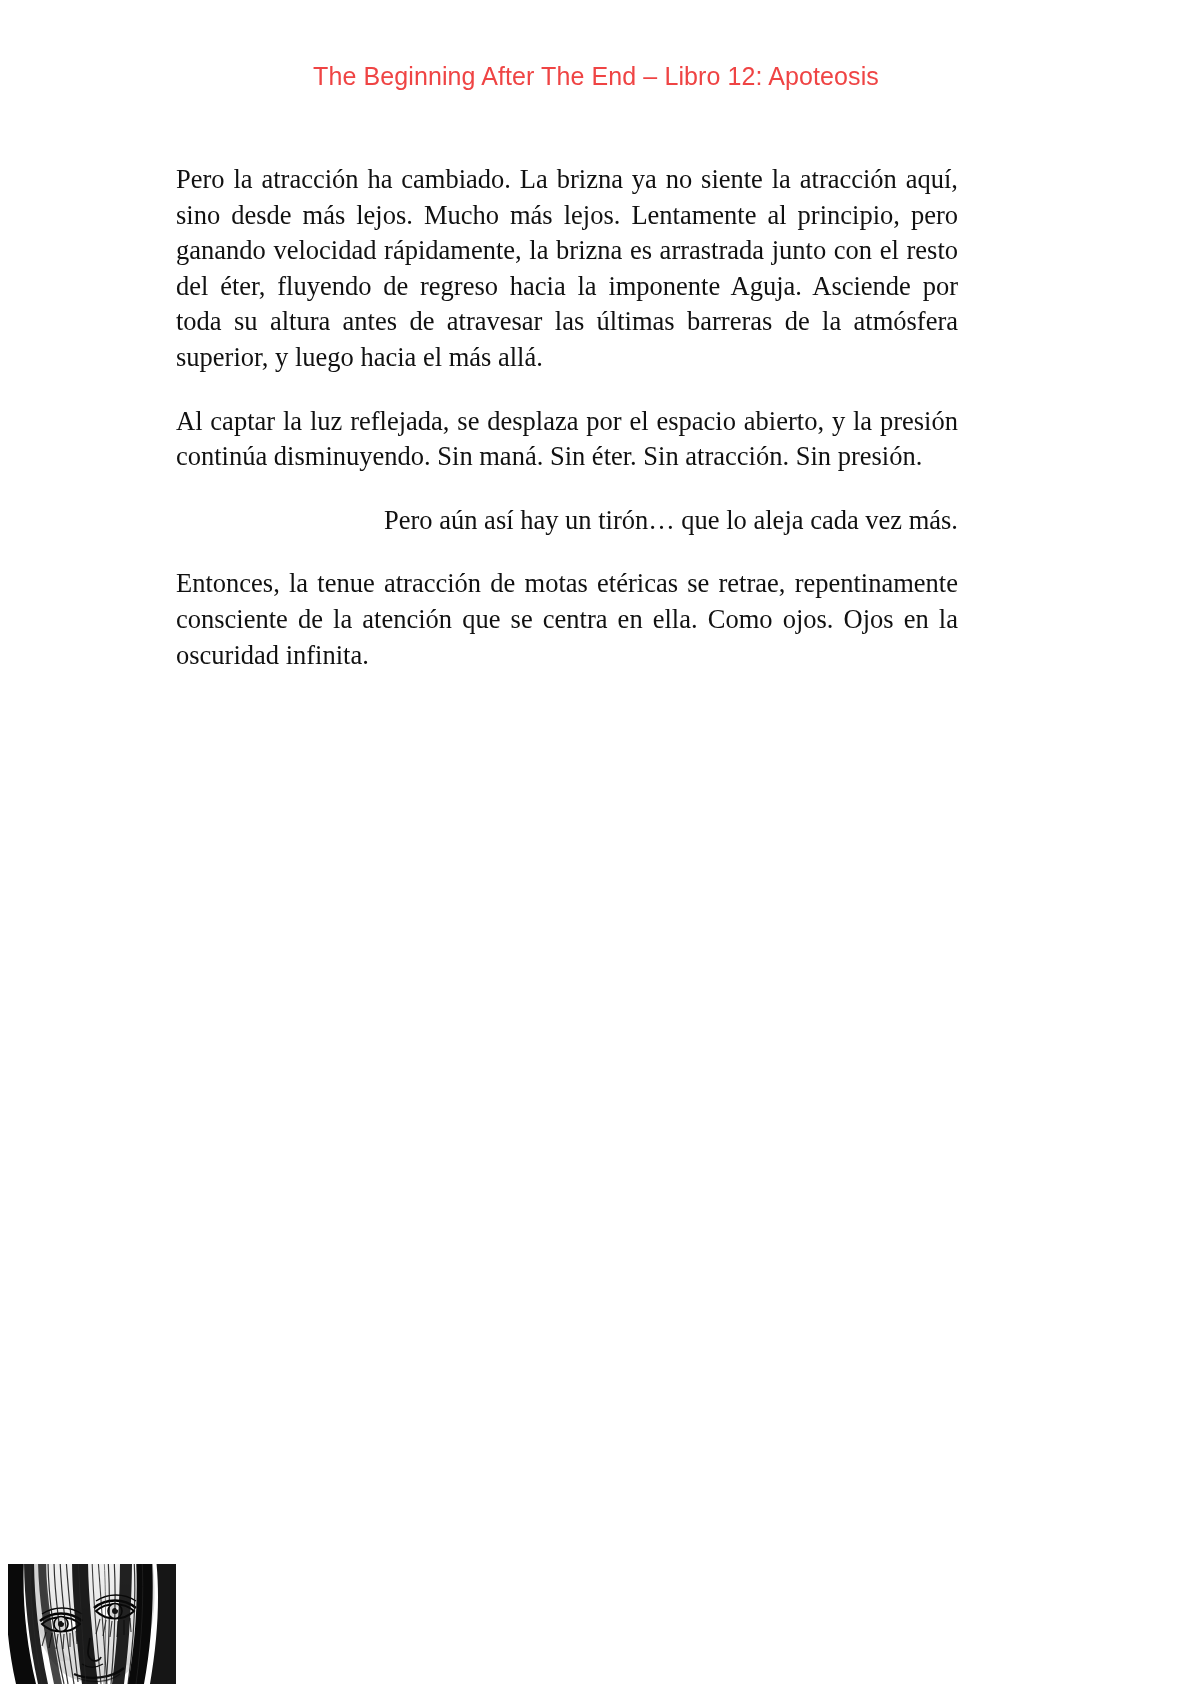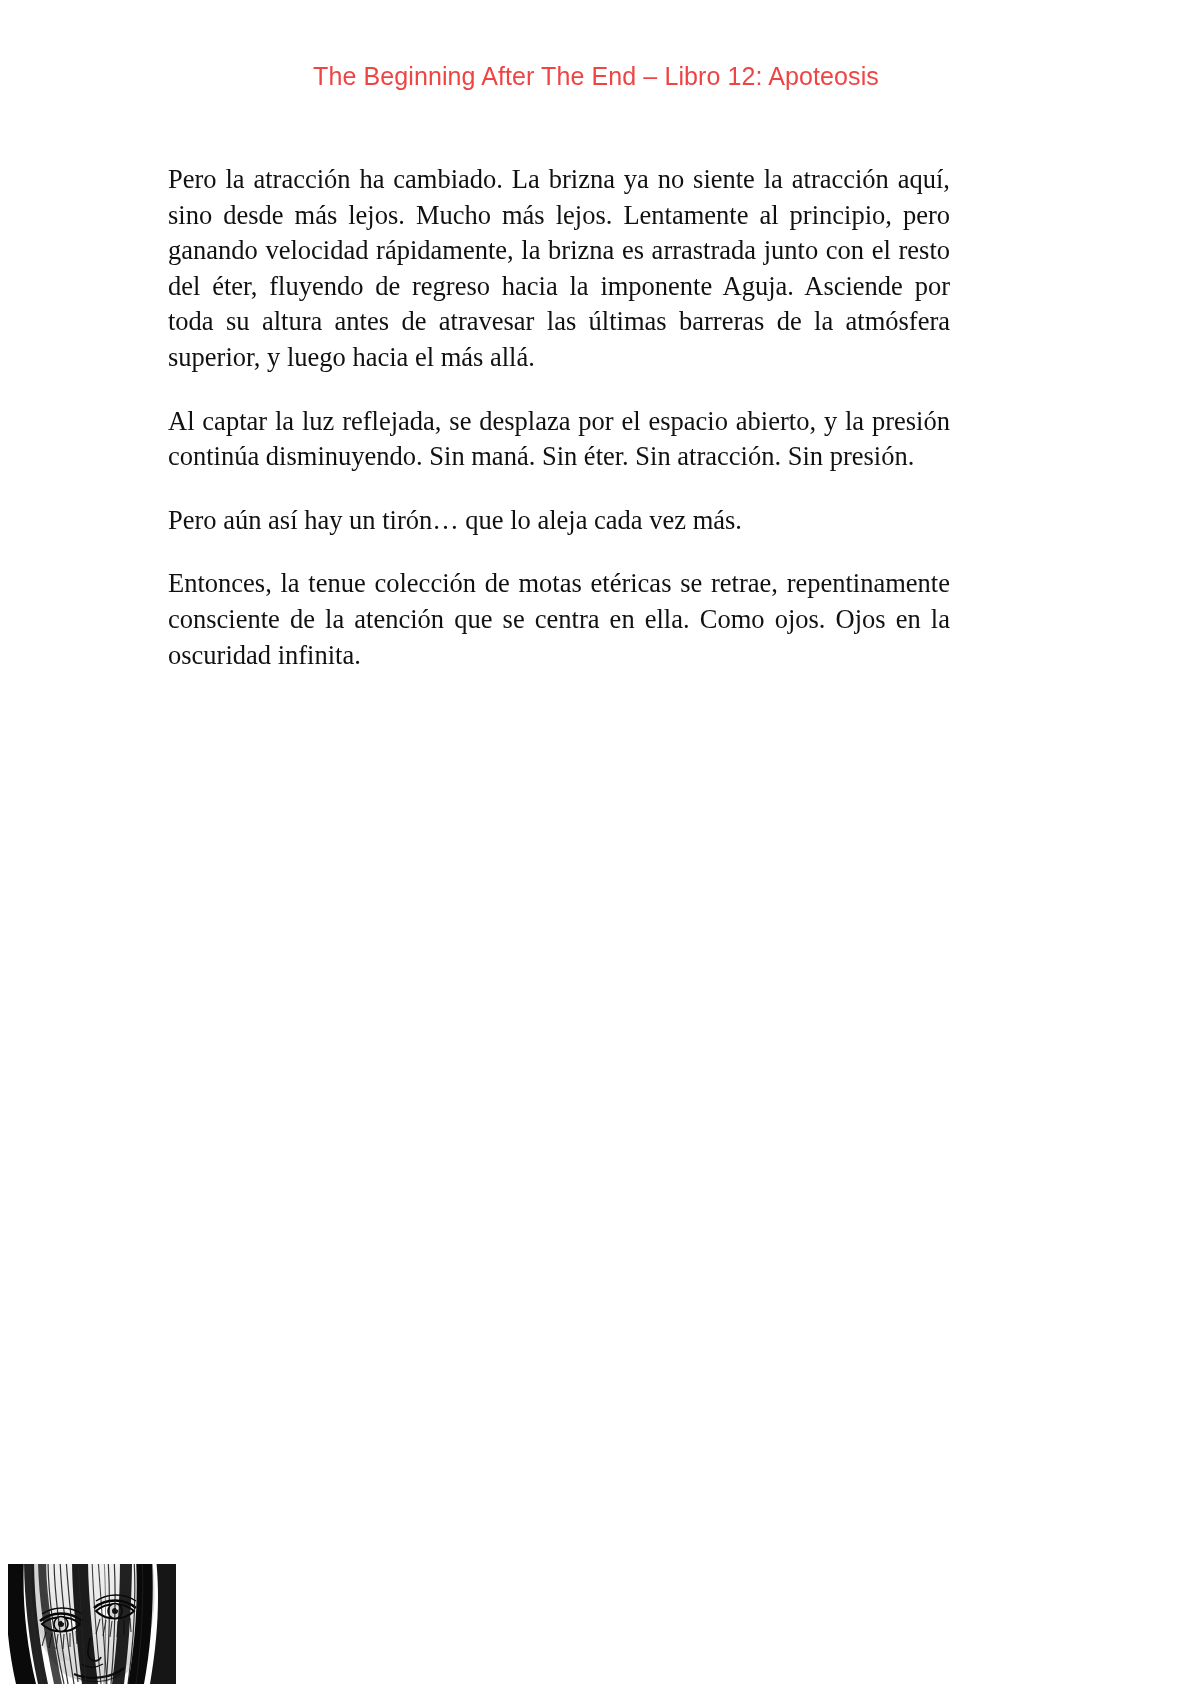--- a/index.html
+++ b/index.html
@@ -31,36 +31,36 @@
   }
   .doc-header .line {
     display: block;
     white-space: nowrap;
   }
 
   
   .body-col {
     position: absolute;
     top: 162px;
-    left: 168px;
+    left: 176px;
     width: 782px;
   }
   .para {
     font-family: "Liberation Serif", "DejaVu Serif", serif;
     font-size: 26.5px;
     line-height: 35.6px;
     color: #111111;
     text-align: justify;
     text-justify: inter-word;
     margin: 0 0 28px 0;
     hyphens: none;
     -webkit-hyphens: none;
   }
   .para:last-child { margin-bottom: 0; }
-  .para.no-justify { text-align: left; }
+  .para.no-justify { text-align: right; }
 
   
   .footer-art {
     position: absolute;
     left: 8px;
     bottom: 0;
     width: 168px;
     height: 120px;
     overflow: hidden;
     line-height: 0;
@@ -73,21 +73,21 @@
 <div class="page">
 
   <div class="doc-header">
     <span class="line">The Beginning After The End – Libro 12: Apoteosis</span>
   </div>
 
   <div class="body-col">
     <p class="para">Pero la atracción ha cambiado. La brizna ya no siente la atracción aquí, sino desde más lejos. Mucho más lejos. Lentamente al principio, pero ganando velocidad rápidamente, la brizna es arrastrada junto con el resto del éter, fluyendo de regreso hacia la imponente Aguja. Asciende por toda su altura antes de atravesar las últimas barreras de la atmósfera superior, y luego hacia el más allá.</p>
     <p class="para">Al captar la luz reflejada, se desplaza por el espacio abierto, y la presión continúa disminuyendo. Sin maná. Sin éter. Sin atracción. Sin presión.</p>
     <p class="para no-justify">Pero aún así hay un tirón…  que lo aleja cada vez más.</p>
-    <p class="para">Entonces, la tenue colección de motas etéricas se retrae, repentinamente consciente de la atención que se centra en ella. Como ojos. Ojos en la oscuridad infinita.</p>
+    <p class="para">Entonces, la tenue atracción de motas etéricas se retrae, repentinamente consciente de la atención que se centra en ella. Como ojos. Ojos en la oscuridad infinita.</p>
   </div>
 
   <div class="footer-art">
     <svg width="168" height="120" viewBox="0 0 168 120" xmlns="http://www.w3.org/2000/svg">
       <defs>
         <clipPath id="artclip">
             <rect x="0" y="0" width="168" height="120"></rect>
           </clipPath>
         <linearGradient id="skin" x1="0" y1="0" x2="0" y2="1">
           <stop offset="0%" stop-color="#f2f2f2"></stop>

